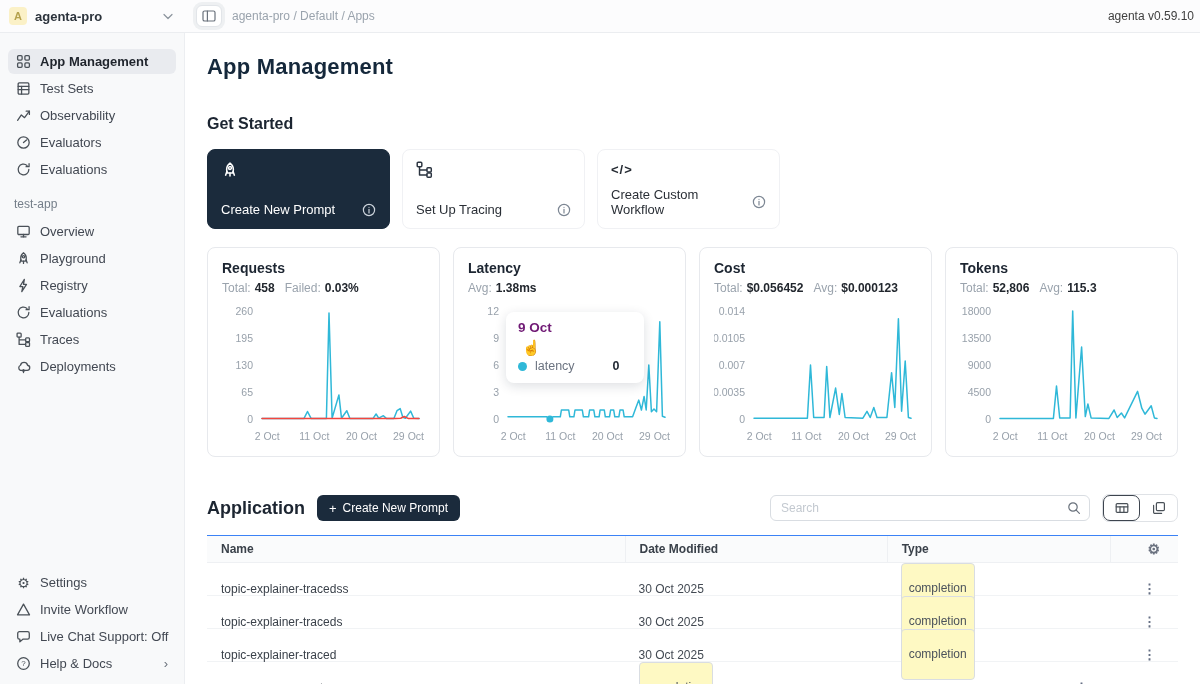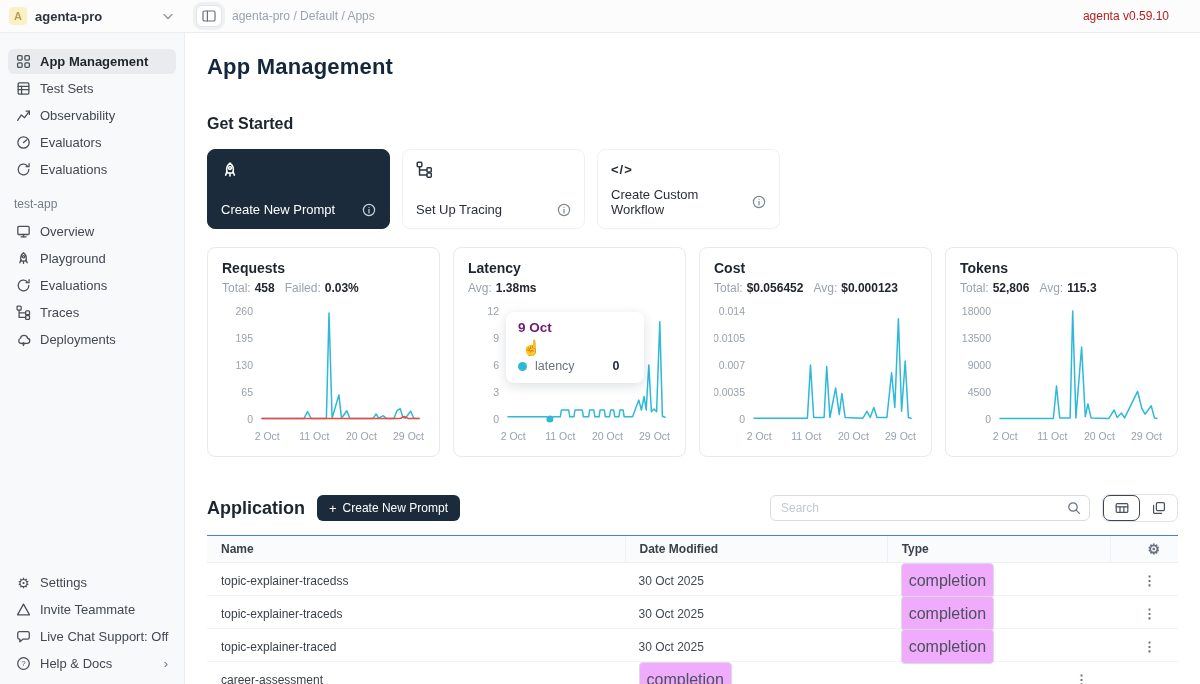--- a/index.html
+++ b/index.html
@@ -9,21 +9,21 @@
   .icon-svg{stroke:currentColor;fill:none;stroke-width:1.2;stroke-linecap:round;stroke-linejoin:round}
 
   
   .topbar{position:fixed;top:0;left:0;right:0;height:33px;display:flex;align-items:center;background:#fcfcfd;border-bottom:1px solid #ebedf0;z-index:5}
   .tb-left{width:185px;flex:0 0 185px;display:flex;align-items:center;gap:8px;padding:0 12px 0 9px;height:100%}
   .ws-avatar{width:18px;height:18px;border-radius:4px;background:#fbf1c7;color:#b5a24e;font-size:11px;font-weight:700;display:flex;align-items:center;justify-content:center}
   .ws-name{font-size:13px;font-weight:600;color:#2c333c}
   .ws-chevron{margin-left:auto;color:#8b939c}
   .collapse-btn{width:26px;height:22px;margin:0 10px 0 11px;border:1px solid #e2e5e9;border-radius:6px;background:#fff;display:flex;align-items:center;justify-content:center;color:#6a727c;box-shadow:0 0 0 3px #eef0f2;cursor:pointer}
   .breadcrumb{font-size:12px;color:#9aa3ad}
-  .tb-version{margin-left:auto;padding-right:31px;font-size:12px;color:#b91c1c}
+  .tb-version{margin-left:auto;padding-right:6px;font-size:12px;color:#404040}
 
   
   .sidebar{position:fixed;top:33px;left:0;bottom:0;width:185px;background:#f8f9fa;border-right:1px solid #eceef1;padding:16px 8px 8px;z-index:4}
   .nav-item{display:flex;align-items:center;gap:9px;padding:4px 8px;border-radius:6px;font-size:13px;color:#424852;margin-bottom:2px;cursor:pointer;line-height:17px;white-space:nowrap}
   .nav-item.active{background:#e9ebef;color:#1f242c;font-weight:600}
   .nav-icon{width:15px;height:15px;flex:0 0 15px;display:flex;align-items:center;justify-content:center;color:#4a5158}
   .char-icon{font-size:14px;line-height:14px;color:#4a5158}
   .group-label{font-size:12px;color:#747e89;margin:15px 0 8px 6px}
   .sidebar-footer{position:absolute;left:8px;right:8px;bottom:6px}
   .nav-trailing{margin-left:auto;color:#6a727c;font-size:13px;line-height:13px}
@@ -70,21 +70,21 @@
   .vt-btn.selected{outline:1.5px solid #3e454f;outline-offset:-1px}
 
   .apps-table{margin-top:13px}
   .t-row{display:grid;grid-template-columns:43% 27% 23% 7%;align-items:center}
   .t-head{height:28px;background:#fafbfc;border-top:1px solid #3b82f6;border-bottom:1px solid #eef0f3;font-size:12px;font-weight:700;color:#3a414a}
   .t-head .t-cell{height:100%;display:flex;align-items:center}
   .t-head .t-cell + .t-cell{border-left:1px solid #eef0f3}
   .t-cell{padding-left:14px}
   .t-body-row{height:33px;border-bottom:1px solid #f1f3f5;font-size:12px;color:#434a53;cursor:pointer}
   .name-cell{color:#3a414a}
-  .tag{display:inline-block;border:1px solid #d9dde2;border-radius:4px;background:#f0abfc;padding:10px 7px;font-size:16px;color:#4b525b;line-height:13px}
+  .tag{display:inline-block;border:1px solid #d9dde2;border-radius:4px;background:#fef9c3;padding:18px 7px;font-size:12px;color:#4b525b;line-height:13px}
   .gear-cell{display:flex;justify-content:flex-end;padding-right:18px}
   .gear-glyph{font-size:14px;color:#6b7280;cursor:pointer;line-height:14px}
   .row-menu{display:flex;justify-content:flex-end;padding-right:22px}
   .ellipsis-glyph{font-size:13px;font-weight:700;color:#667085;line-height:13px}
 </style>
 </head>
 <body>
 
 <div class="topbar">
   <div class="tb-left">
@@ -177,20 +177,28 @@
           <path d="M7 1.6c1.7 1.2 2.6 3 2.6 5 0 1-.2 1.9-.6 2.8H5c-.4-.9-.6-1.8-.6-2.8 0-2 .9-3.8 2.6-5z"></path>
           <circle cx="7" cy="5.4" r="1.1"></circle>
           <path d="M4.6 8.2 3.6 11M9.4 8.2l1 2.8M7 9.4v2.2"></path>
         </svg>
       </span>
     <span>Playground</span>
   </div>
   <div class="nav-item">
     <span class="nav-icon">
         <svg class="icon-svg" width="15" height="15" viewBox="0 0 14 14">
+          <path d="M7.8 1.2 3.6 8h2.8l-1 4.8L9.8 6H7z"></path>
+        </svg>
+      </span>
+    <span>Registry</span>
+  </div>
+  <div class="nav-item">
+    <span class="nav-icon">
+        <svg class="icon-svg" width="15" height="15" viewBox="0 0 14 14">
           <path d="M12 7a5 5 0 1 1-1.7-3.8"></path>
           <polyline points="12.2,1.6 12.2,4.4 9.4,4.4"></polyline>
         </svg>
       </span>
     <span>Evaluations</span>
   </div>
   <div class="nav-item">
     <span class="nav-icon">
         <svg class="icon-svg" width="15" height="15" viewBox="0 0 14 14">
           <rect x="1" y="1" width="3.8" height="3.8" rx="0.8"></rect>
@@ -217,21 +225,21 @@
           <span class="char-icon">⚙</span>
         </span>
       <span>Settings</span>
     </div>
     <div class="nav-item">
       <span class="nav-icon">
           <svg class="icon-svg" width="15" height="15" viewBox="0 0 14 14">
             <path d="M7 2 12.6 12H1.4z"></path>
           </svg>
         </span>
-      <span>Invite Teammate</span>
+      <span>Invite Workflow</span>
     </div>
     <div class="nav-item">
       <span class="nav-icon">
           <svg class="icon-svg" width="15" height="15" viewBox="0 0 14 14">
             <path d="M3.2 2.5h7.6a1.6 1.6 0 0 1 1.6 1.6v3.8a1.6 1.6 0 0 1-1.6 1.6H6.4L3.6 12V9.5h-.4a1.6 1.6 0 0 1-1.6-1.6V4.1a1.6 1.6 0 0 1 1.6-1.6z"></path>
           </svg>
         </span>
       <span>Live Chat Support: Off</span>
     </div>
     <div class="nav-item">

